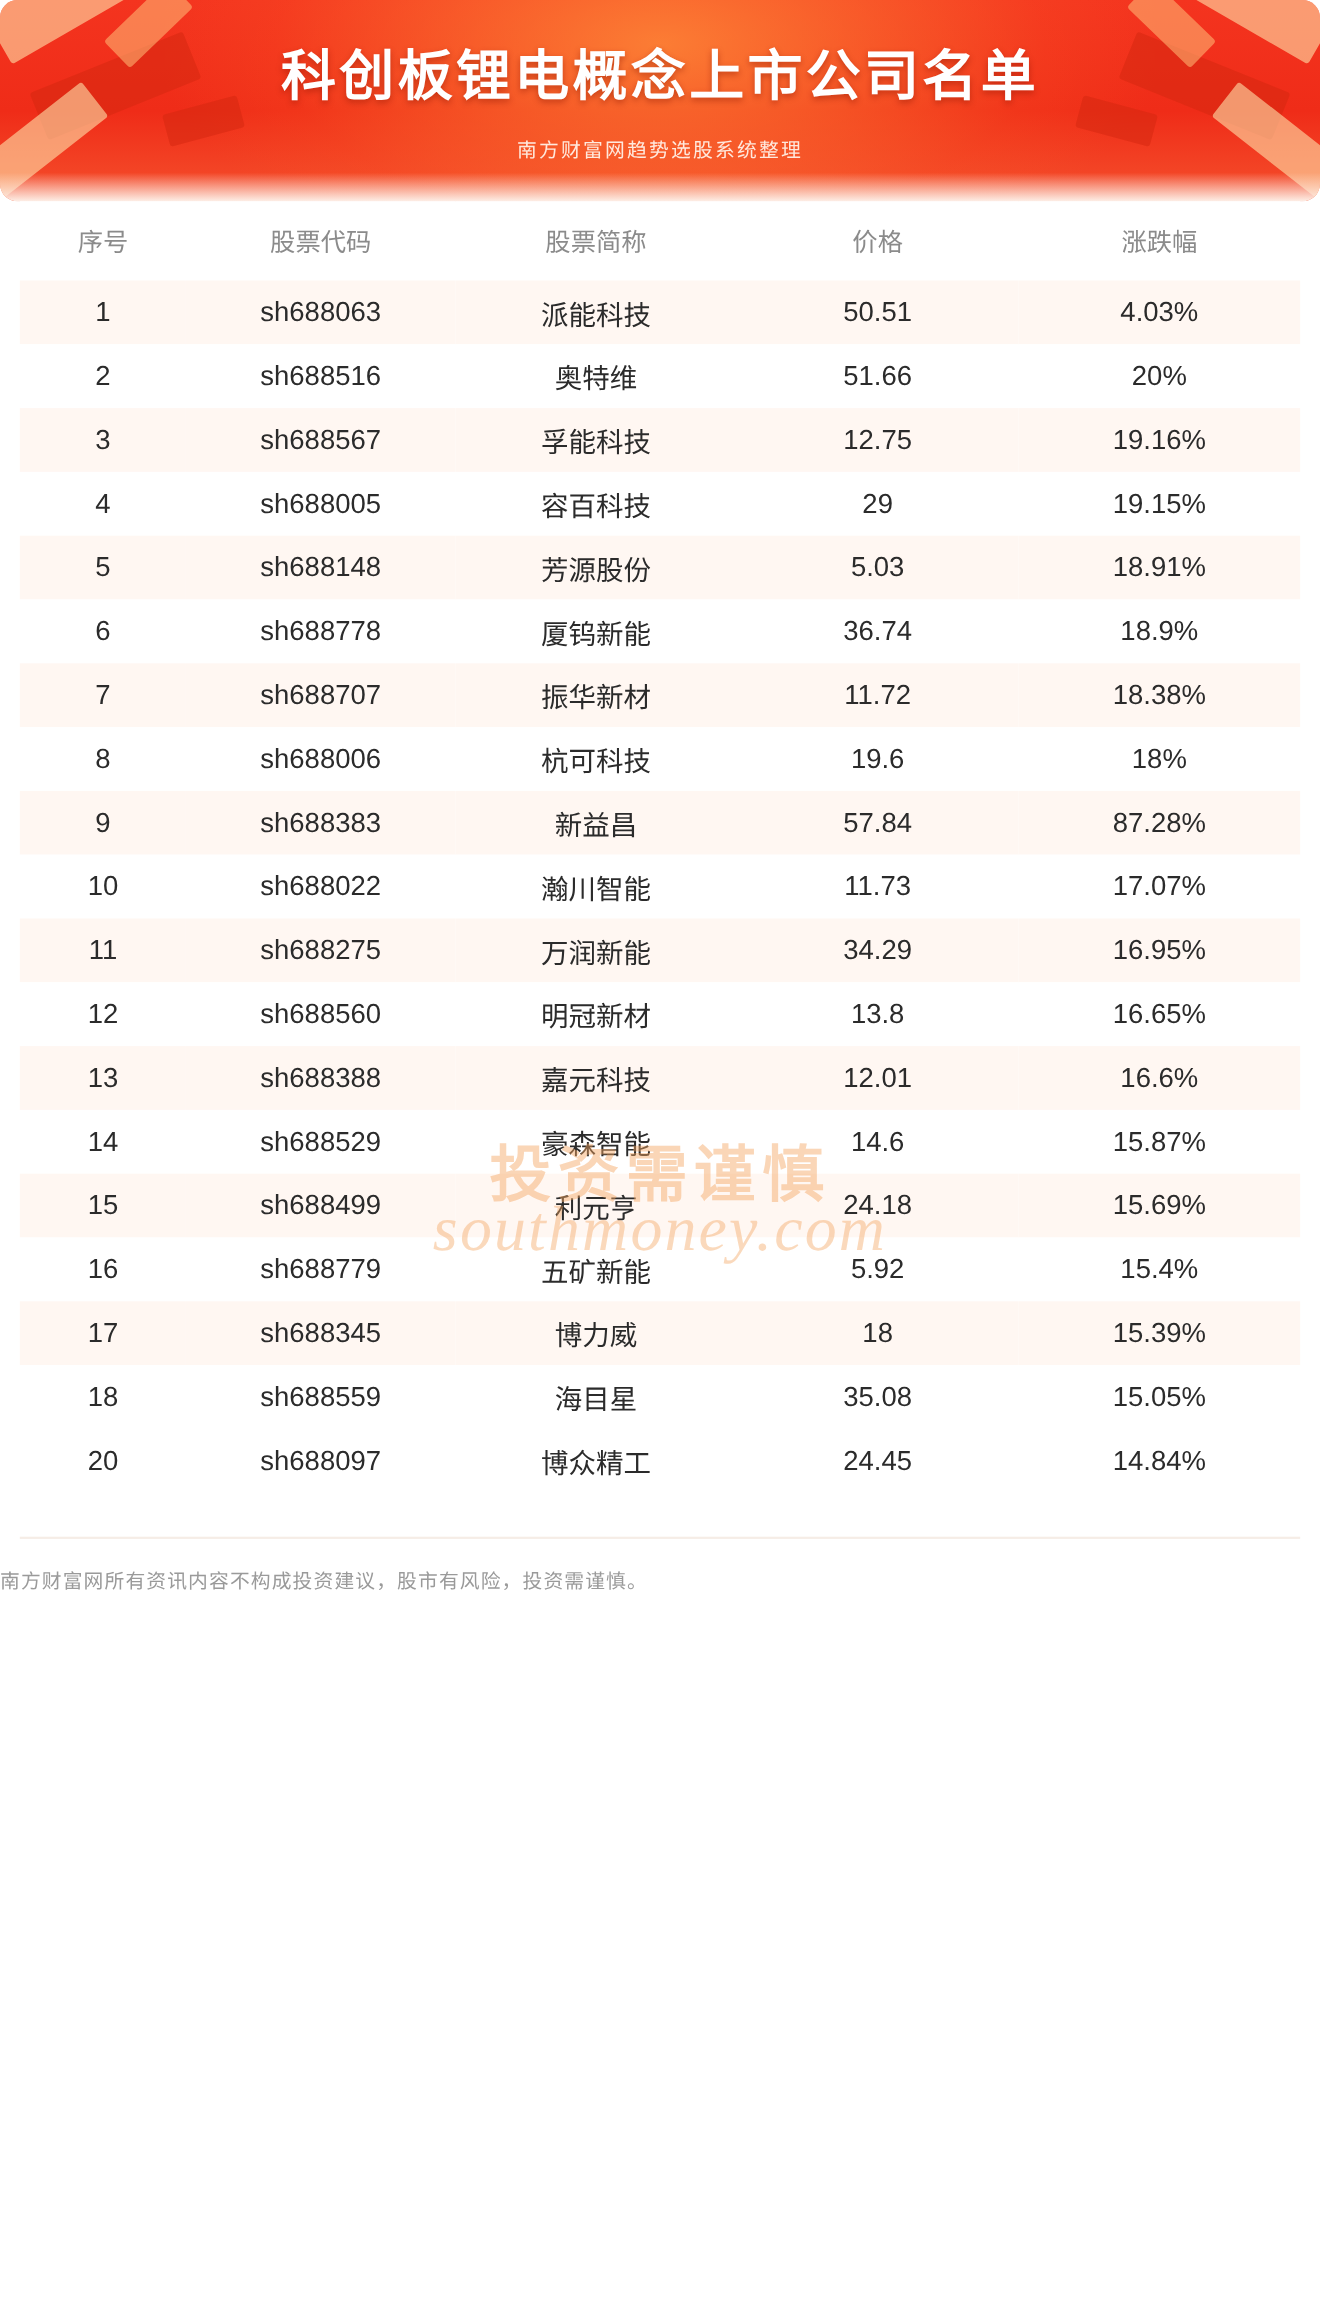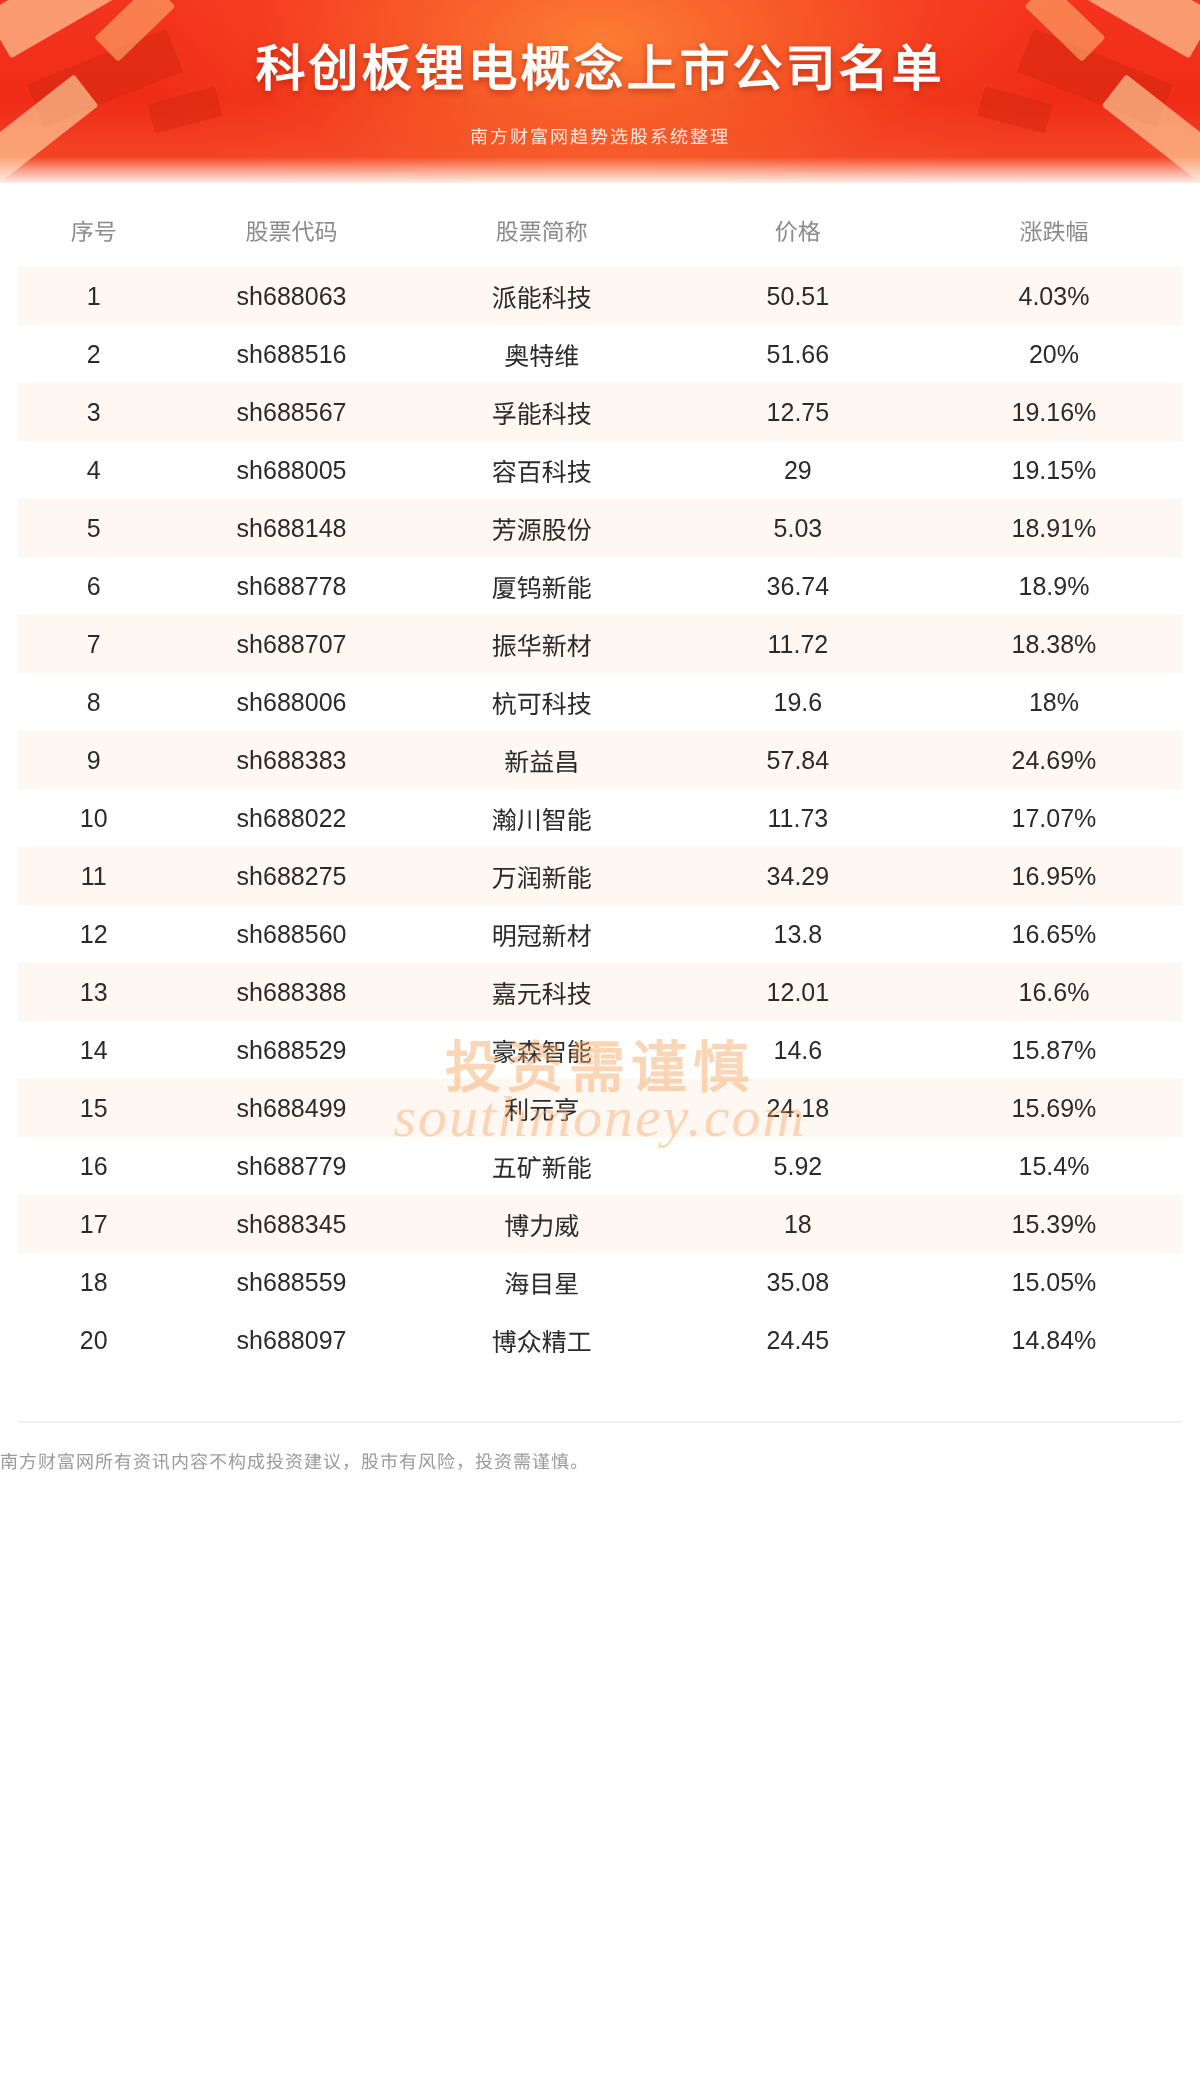--- a/index.html
+++ b/index.html
@@ -20,20 +20,21 @@
     position: relative;
     background: #fff;
   }
 
   
   .banner {
     position: relative;
     height: 183px;
     background: linear-gradient(180deg, #f4341f 0%, #ef2c18 55%, #f5502c 100%);
     overflow: hidden;
+    border-radius: 16px;
   }
   .banner .glow {
     position: absolute;
     left: 50%;
     top: -170px;
     transform: translateX(-50%);
     width: 900px;
     height: 420px;
     background: radial-gradient(ellipse at center, rgba(255,150,60,0.75) 0%, rgba(255,110,40,0.15) 55%, rgba(255,90,30,0) 72%);
     pointer-events: none;
@@ -81,21 +82,21 @@
   .banner-bottom-fade {
     position: absolute;
     left: 0; right: 0; bottom: 0;
     height: 26px;
     background: linear-gradient(180deg, rgba(252, 236, 225, 0) 0%, #fdeee6 100%);
   }
 
   
   .table-wrap {
     position: relative;
-    padding: 12px 18px;
+    padding: 0 18px;
     background: #ffffff;
   }
   table.stock-table {
     width: 100%;
     border-collapse: collapse;
     table-layout: fixed;
   }
   table.stock-table th {
     font-size: 23px;
     font-weight: normal;
@@ -270,21 +271,21 @@
             <td>sh688006</td>
             <td>杭可科技</td>
             <td>19.6</td>
             <td>18%</td>
           </tr>
           <tr class="odd">
             <td>9</td>
             <td>sh688383</td>
             <td>新益昌</td>
             <td>57.84</td>
-            <td>24.69%</td>
+            <td>87.28%</td>
           </tr>
           <tr class="even">
             <td>10</td>
             <td>sh688022</td>
             <td>瀚川智能</td>
             <td>11.73</td>
             <td>17.07%</td>
           </tr>
           <tr class="odd">
             <td>11</td>

